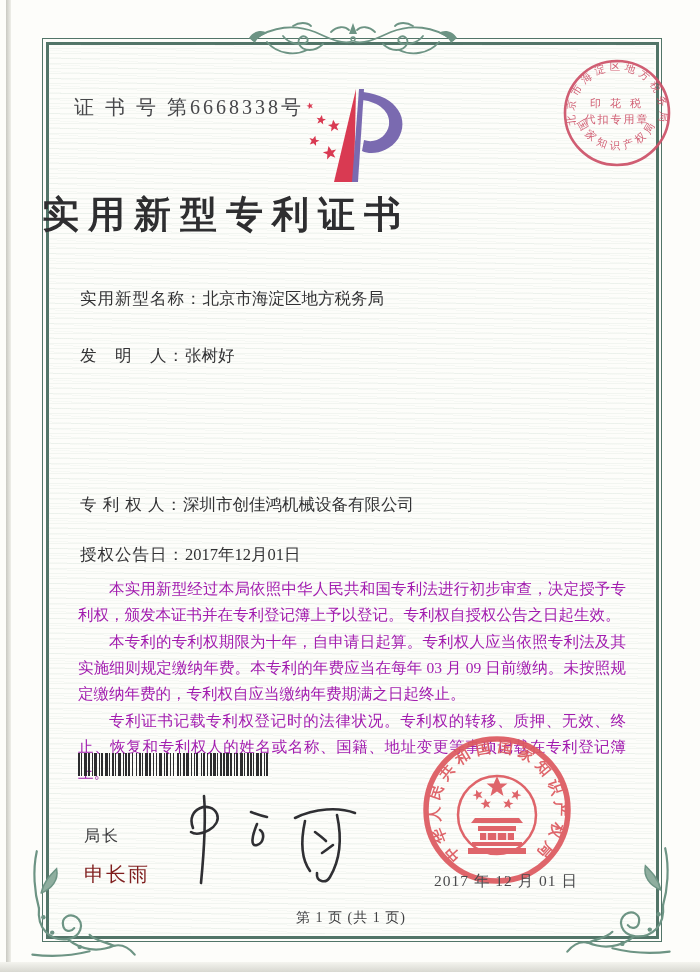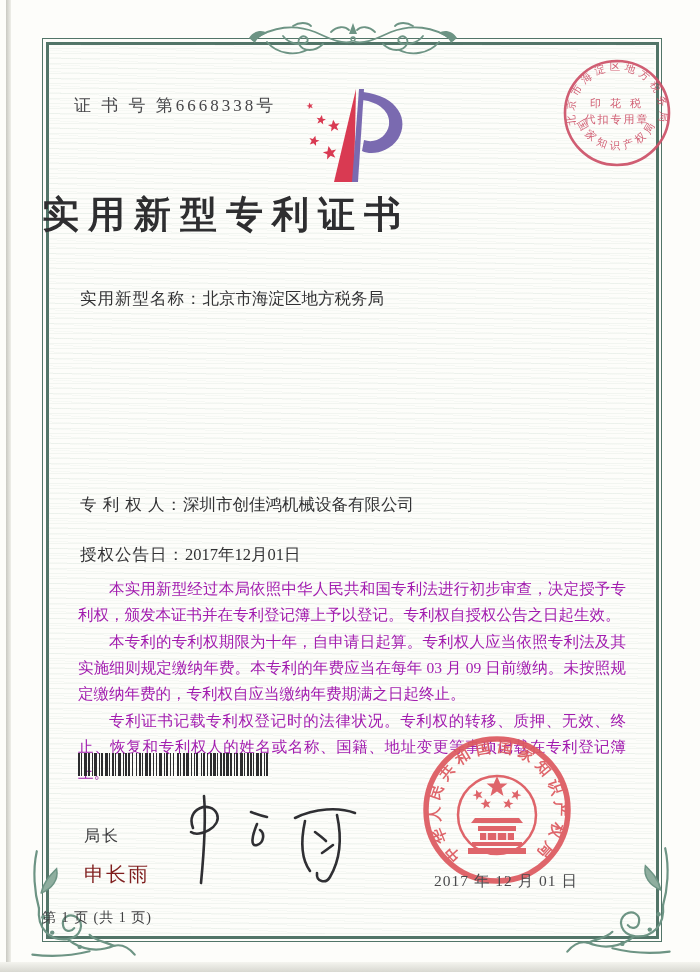--- a/index.html
+++ b/index.html
@@ -18,32 +18,32 @@
   
   .frame{left:42px;top:38px;width:618px;height:902px;
     border:1.5px solid #527568;}
   .frame::after{content:"";position:absolute;inset:2.5px;
     border:3px solid #527568;}
   
   .guilloche{left:48px;top:44px;width:606px;height:890px;pointer-events:none;
     background:
       repeating-linear-gradient(0deg, rgba(140,175,155,0.10) 0 1px, transparent 1px 5px),
       repeating-linear-gradient(3deg, rgba(140,175,155,0.06) 0 1px, transparent 1px 7px);}
-  .cert-no{left:74px;top:94px;font-size:17px;letter-spacing:3px;color:#47474a;}
+  .cert-no{left:74px;top:94px;font-size:20px;letter-spacing:3px;color:#47474a;}
   .title{left:42px;top:190px;width:618px;
     font-size:37px;font-weight:700;letter-spacing:9px;color:#2e2e30;}
   .field-row{left:80px;width:540px;font-size:16.5px;color:#323234;white-space:nowrap;}
   .f-label{letter-spacing:1px;}
   .paragraphs{left:78px;top:576px;width:548px;font-size:15.5px;line-height:1.7;
     color:#a21caf;text-align:justify;}
   .paragraphs p{margin:0;text-indent:2em;}
   .signer-title{left:84px;top:826px;font-size:16px;color:#39393b;letter-spacing:2px;}
   .signer-name{left:84px;top:861px;font-size:20px;color:#7f1d1d;letter-spacing:2px;}
   .issue-date{left:434px;top:871px;font-size:15.5px;color:#4a4a4c;letter-spacing:1px;z-index:6;}
-  .footer{left:42px;top:909px;width:618px;font-size:14px;
+  .footer{left:42px;top:909px;width:618px;text-align:center;font-size:14px;
     letter-spacing:1px;color:#3f3f41;}
   .seal{opacity:0.93;z-index:5;}
   .stamp{opacity:0.92;}
   svg{display:block;}
   .flip-x{transform:scaleX(-1);}
 </style>
 </head>
 <body>
 
 <div class="stage">
@@ -126,20 +126,23 @@
       <textPath href="#taxBottom" startOffset="50%" text-anchor="middle">国家知识产权局</textPath>
     </text>
     <text x="59" y="53" text-anchor="middle" fill="#cd5168" style="font-family:'Liberation Sans','DejaVu Sans',sans-serif;font-size:11px;letter-spacing:3px;">印 花 税</text>
     <text x="59" y="69" text-anchor="middle" fill="#cd5168" style="font-family:'Liberation Sans','DejaVu Sans',sans-serif;font-size:11px;letter-spacing:2px;">代扣专用章</text>
   </svg>
 
   <div class="abs title">实用新型专利证书</div>
 
   <div class="abs field-row" style="top:288px">
     <span class="f-label">实用新型名称：</span><span class="f-value">北京市海淀区地方税务局</span>
+  </div>
+  <div class="abs field-row" style="top:345px">
+    <span class="f-label">发　明　人：</span><span class="f-value">张树好</span>
   </div>
   <div class="abs field-row" style="top:494px">
     <span class="f-label">专 利 权 人：</span><span class="f-value">深圳市创佳鸿机械设备有限公司</span>
   </div>
   <div class="abs field-row" style="top:544px">
     <span class="f-label">授权公告日：</span><span class="f-value">2017年12月01日</span>
   </div>
 
   <div class="abs paragraphs">
     <p>本实用新型经过本局依照中华人民共和国专利法进行初步审查，决定授予专利权，颁发本证书并在专利登记簿上予以登记。专利权自授权公告之日起生效。</p>

